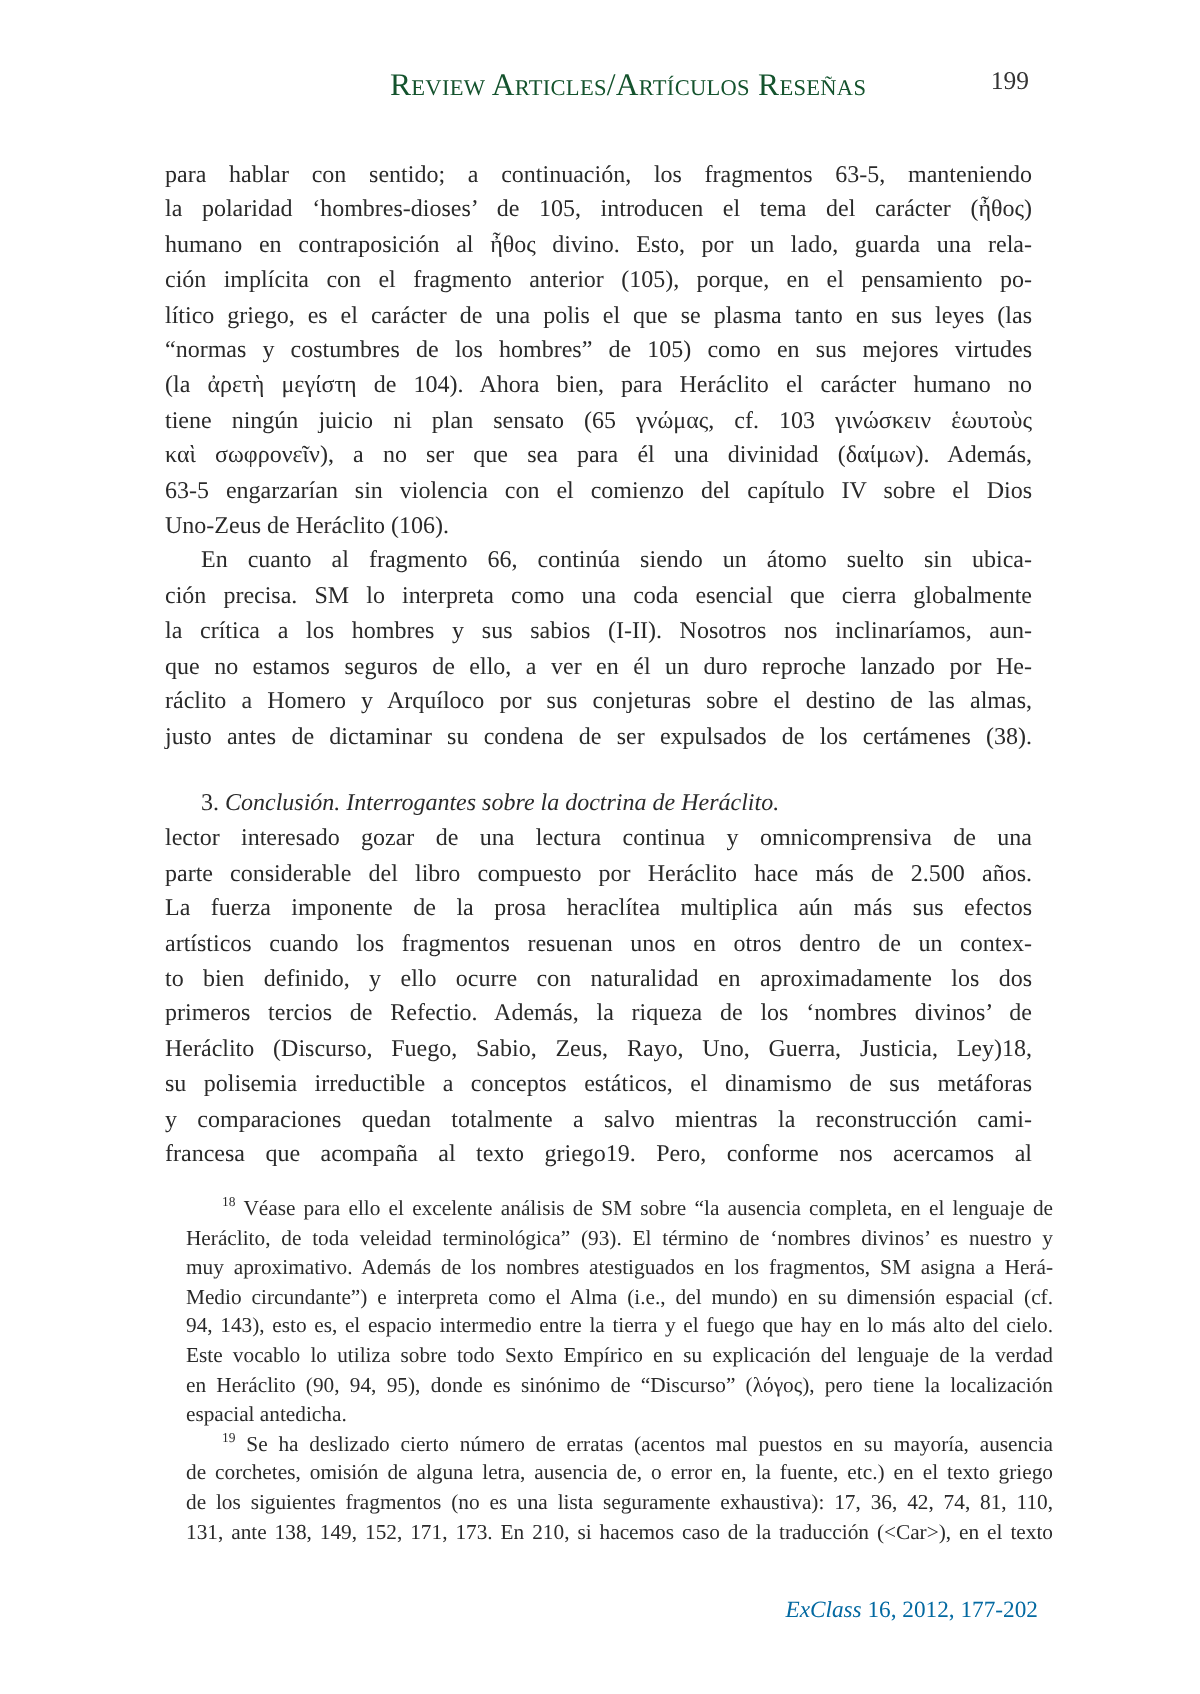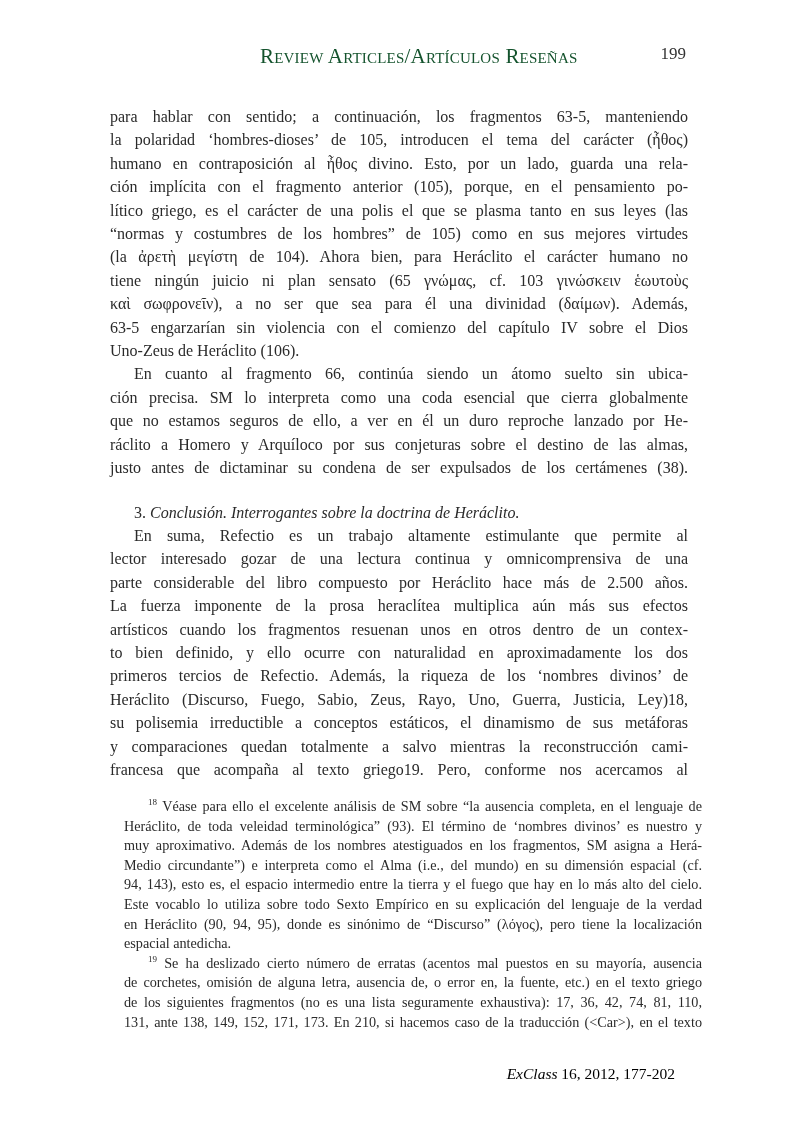--- a/index.html
+++ b/index.html
@@ -5,21 +5,21 @@
   html, body { margin: 0; padding: 0; background: #ffffff; }
   body { width: 800px; height: 1129px; position: relative; overflow: hidden;
          font-family: "Liberation Serif", "DejaVu Serif", serif; color: #2a2a2a; }
   .header { position: absolute; top: 44px; left: 108px; width: 578px; height: 24px; }
   .running-title { position: absolute; left: 152px; top: 0; font-size: 21px; font-variant: small-caps; letter-spacing: 0.2px; color: #14532d; }
   .page-number { position: absolute; right: 0; top: 0; font-size: 17px; color: #333; }
   .body-text { position: absolute; top: 105px; left: 110px; width: 578px; font-size: 16px; line-height: 23.4px; text-align: justify; }
   .body-text p { margin: 0; }
   .section-heading { margin-top: 21px !important; }
   .footnotes { position: absolute; top: 797px; left: 124px; width: 578px; font-size: 14.2px; line-height: 19.6px; text-align: justify; }
-  .footer { position: absolute; top: 1065px; right: 125px; font-size: 15.5px; color: #000000; }
+  .footer { position: absolute; top: 1065px; right: 108px; font-size: 15.5px; color: #0369a1; }
   sup { font-size: 9px; line-height: 0; vertical-align: super; }
   .line { display: block; text-align: justify; text-align-last: justify; }
   .line.last { text-align-last: left; }
 </style>
 </head>
 <body>
 
 <div class="header">
   <span class="running-title">Review Articles/Artículos Reseñas</span>
   <span class="page-number">199</span>
@@ -35,30 +35,30 @@
     <span class="line">“normas y costumbres de los hombres” de 105) como en sus mejores virtudes</span>
     <span class="line">(la ἀρετὴ μεγίστη de 104). Ahora bien, para Heráclito el carácter humano no</span>
     <span class="line">tiene ningún juicio ni plan sensato (65 γνώμας, cf. 103 γινώσκειν ἑωυτοὺς</span>
     <span class="line">καὶ σωφρονεῖν), a no ser que sea para él una divinidad (δαίμων). Además,</span>
     <span class="line">63-5 engarzarían sin violencia con el comienzo del capítulo IV sobre el Dios</span>
     <span class="line last">Uno-Zeus de Heráclito (106).</span>
   </p>
   <p>
     <span class="line" style="padding-left:24px">En cuanto al fragmento 66, continúa siendo un átomo suelto sin ubica-</span>
     <span class="line">ción precisa. SM lo interpreta como una coda esencial que cierra globalmente</span>
+    <span class="line">la crítica a los hombres y sus sabios (I-II). Nosotros nos inclinaríamos, aun-</span>
     <span class="line">que no estamos seguros de ello, a ver en él un duro reproche lanzado por He-</span>
     <span class="line">ráclito a Homero y Arquíloco por sus conjeturas sobre el destino de las almas,</span>
     <span class="line">justo antes de dictaminar su condena de ser expulsados de los certámenes (38).</span>
   </p>
   <p class="section-heading" style="padding-left:24px">
     <span>3.</span>
     <i>Conclusión. Interrogantes sobre la doctrina de Heráclito.</i>
   </p>
   <p>
-    <span class="line" style="padding-left:24px">En suma, Refectio es un trabajo altamente estimulante que permite al</span>
     <span class="line">lector interesado gozar de una lectura continua y omnicomprensiva de una</span>
     <span class="line">parte considerable del libro compuesto por Heráclito hace más de 2.500 años.</span>
     <span class="line">La fuerza imponente de la prosa heraclítea multiplica aún más sus efectos</span>
     <span class="line">artísticos cuando los fragmentos resuenan unos en otros dentro de un contex-</span>
     <span class="line">to bien definido, y ello ocurre con naturalidad en aproximadamente los dos</span>
     <span class="line">primeros tercios de Refectio. Además, la riqueza de los ‘nombres divinos’ de</span>
     <span class="line">Heráclito (Discurso, Fuego, Sabio, Zeus, Rayo, Uno, Guerra, Justicia, Ley)18,</span>
     <span class="line">su polisemia irreductible a conceptos estáticos, el dinamismo de sus metáforas</span>
     <span class="line">y comparaciones quedan totalmente a salvo mientras la reconstrucción cami-</span>
     <span class="line">francesa que acompaña al texto griego19. Pero, conforme nos acercamos al</span>

